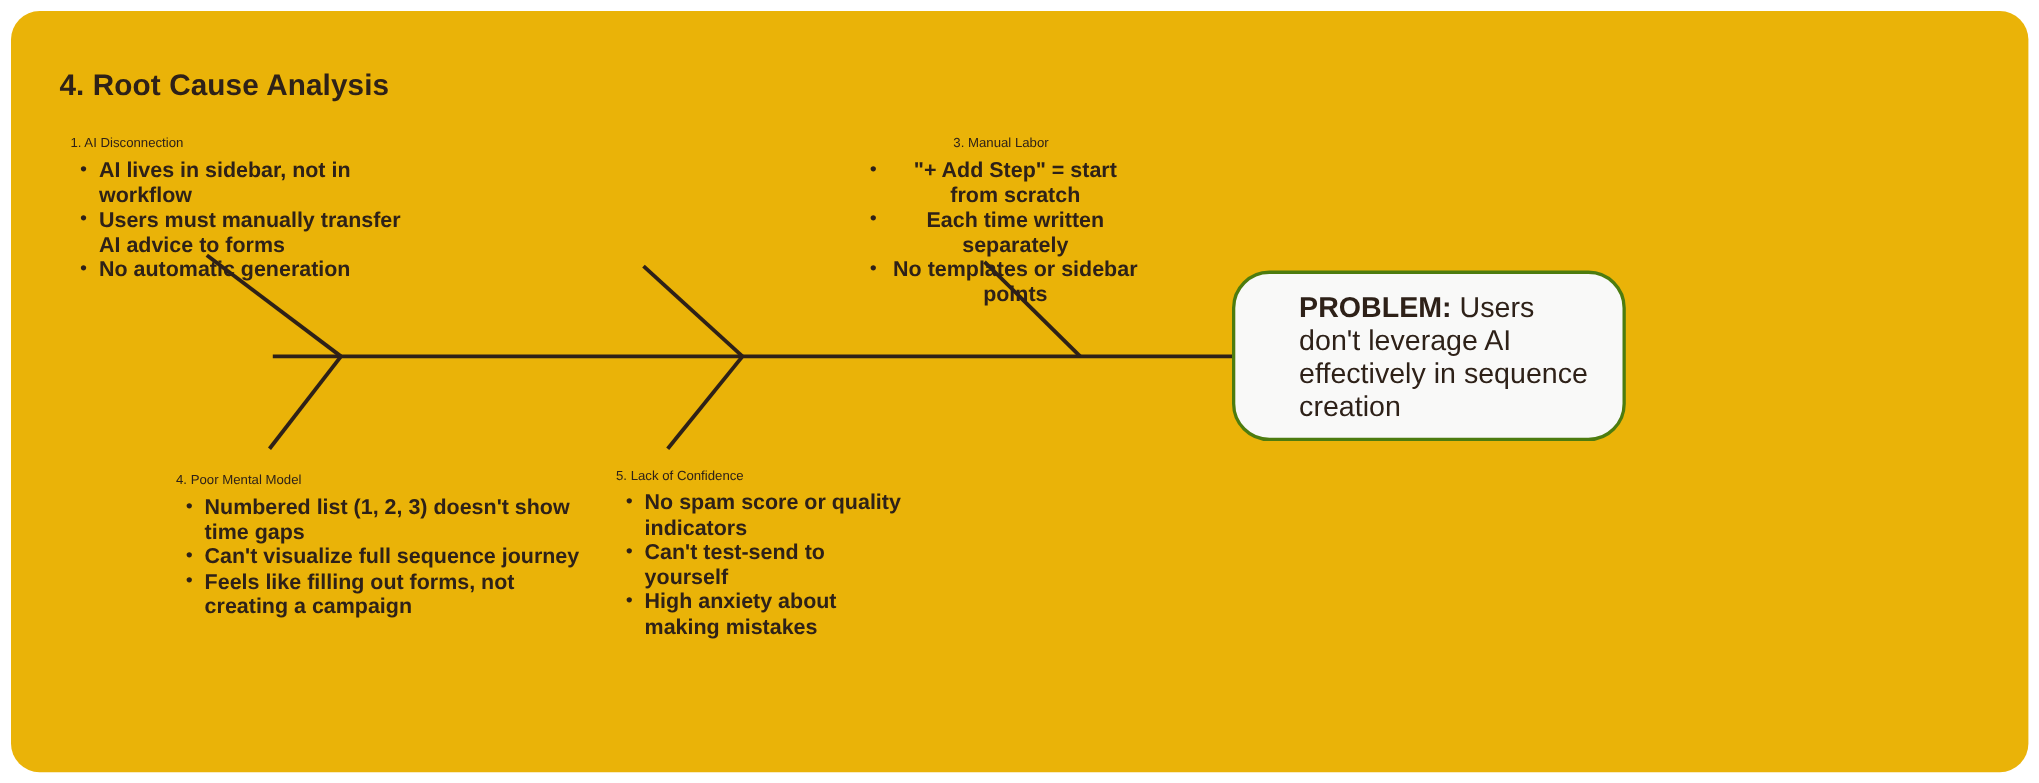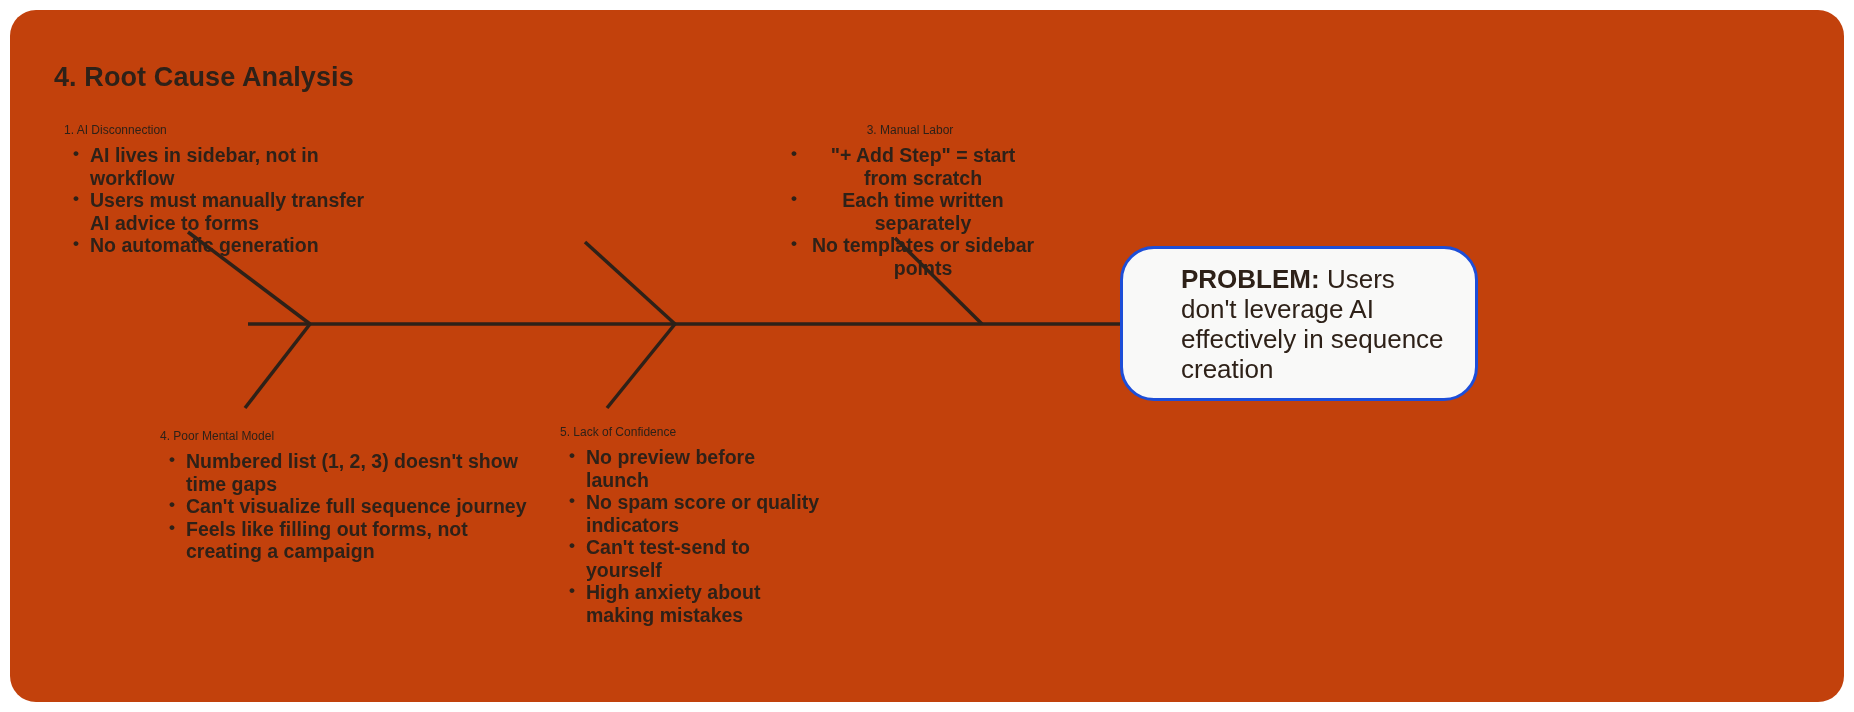--- a/index.html
+++ b/index.html
@@ -12,21 +12,21 @@
     height: 712px;
     font-family: "Liberation Sans", sans-serif;
     -webkit-font-smoothing: antialiased;
   }
   #canvas {
     position: absolute;
     left: 10px;
     top: 10px;
     width: 1834px;
     height: 692px;
-    background: #c2410c;
+    background: #eab308;
     border-radius: 26px;
     overflow: hidden;
   }
   #page-title {
     position: absolute;
     left: 44px;
     top: 52px;
     font-size: 27px;
     font-weight: bold;
     color: #2e2118;
@@ -72,21 +72,21 @@
     top: -1px;
     font-size: 17px;
     color: #2e2118;
   }
   #problem-box {
     position: absolute;
     left: 1110px;
     top: 236px;
     width: 358px;
     height: 155px;
-    border: 3px solid #1d4ed8;
+    border: 3px solid #4d7c0f;
     border-radius: 34px;
     background: #f9f9f8;
     box-sizing: border-box;
     display: flex;
     align-items: center;
   }
   #problem-text {
     font-size: 26px;
     line-height: 30px;
     color: #2e2118;
@@ -136,21 +136,20 @@
     <ul class="cause-list">
       <li>Numbered list (1, 2, 3) doesn't show time gaps</li>
       <li>Can't visualize full sequence journey</li>
       <li>Feels like filling out forms, not creating a campaign</li>
     </ul>
   </div>
 
   <div class="cause" style="left:550px; top:410px; width:262px;">
     <div class="cause-title">5. Lack of Confidence</div>
     <ul class="cause-list">
-      <li>No preview before launch</li>
       <li>No spam score or quality indicators</li>
       <li>Can't test-send to yourself</li>
       <li>High anxiety about making mistakes</li>
     </ul>
   </div>
 
   <div id="problem-box">
     <div id="problem-text"><b>PROBLEM:</b><span> Users don't leverage AI effectively in sequence creation</span></div>
   </div>
 

